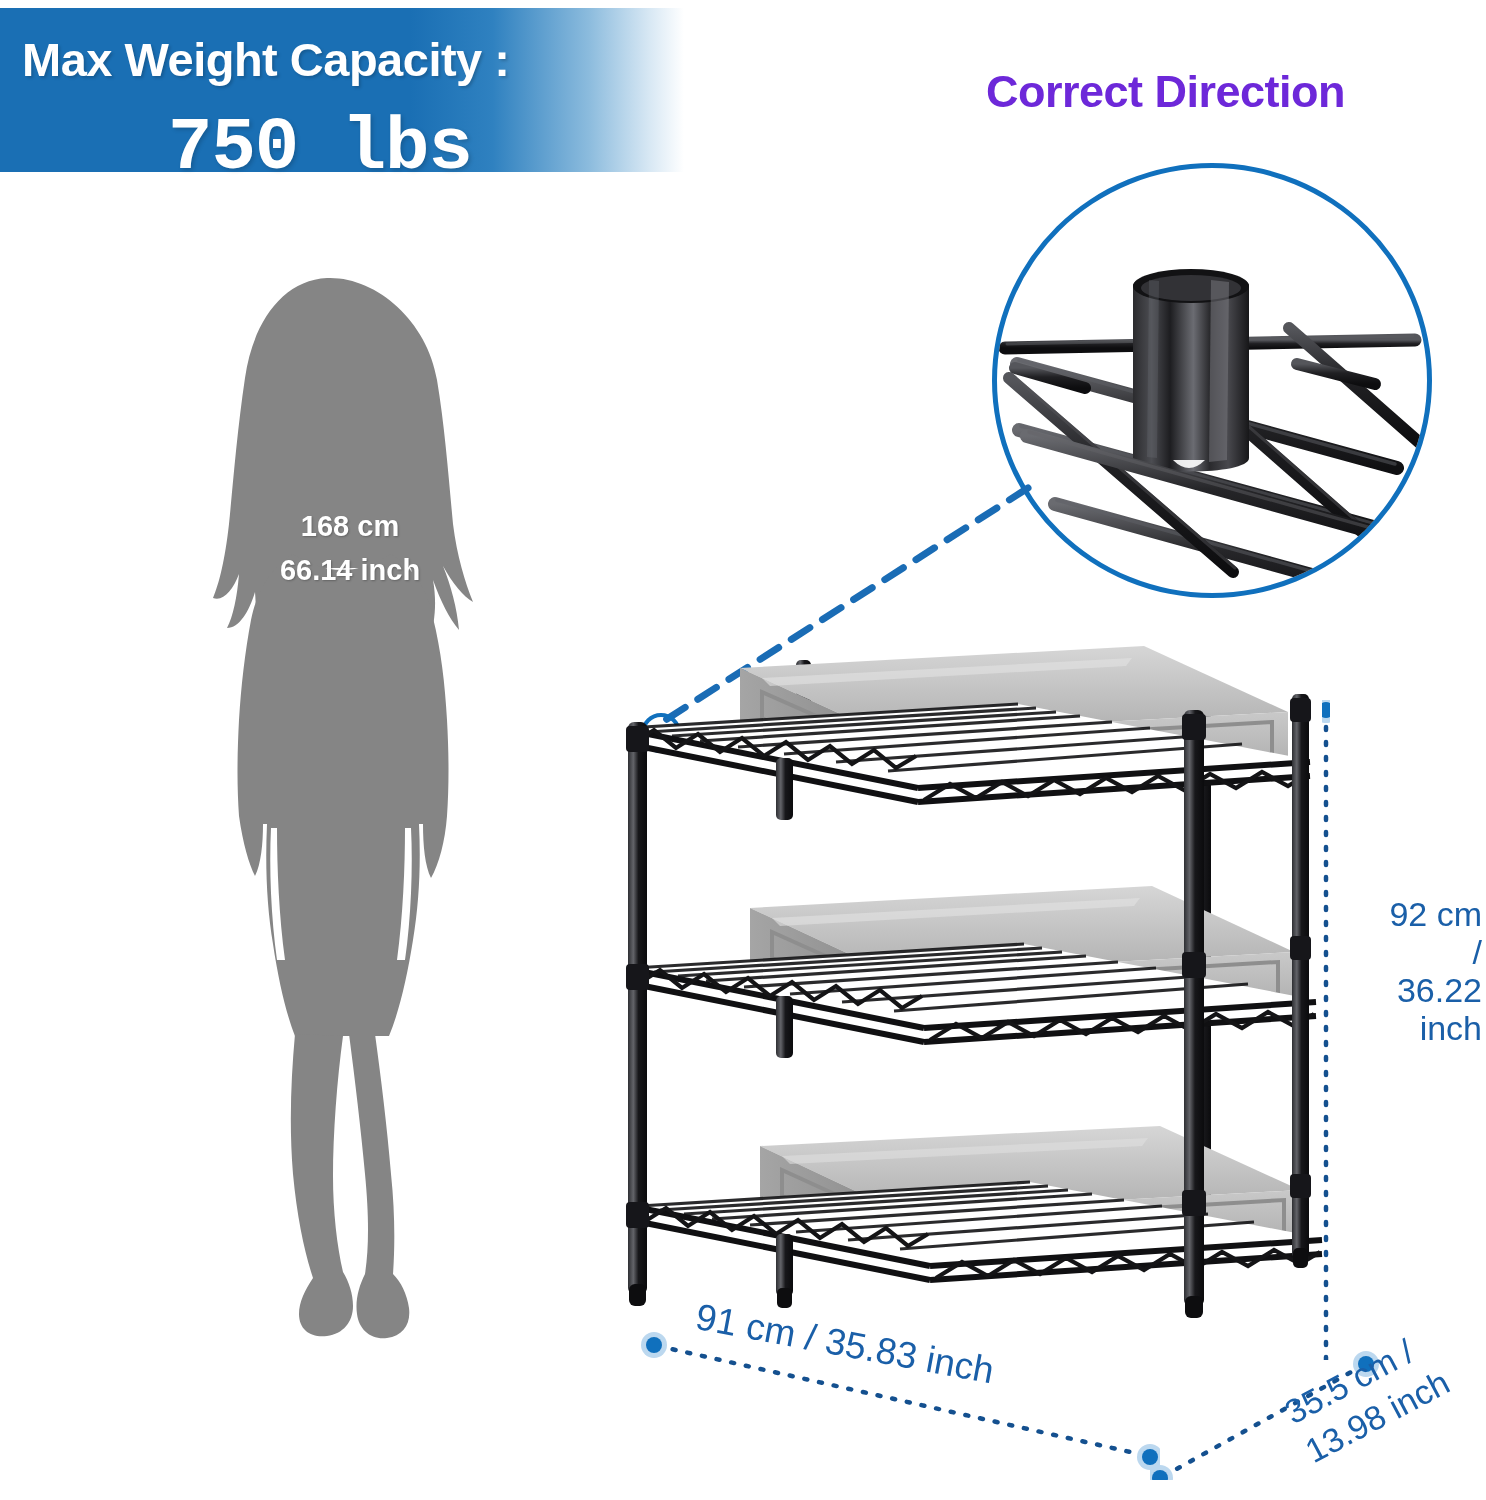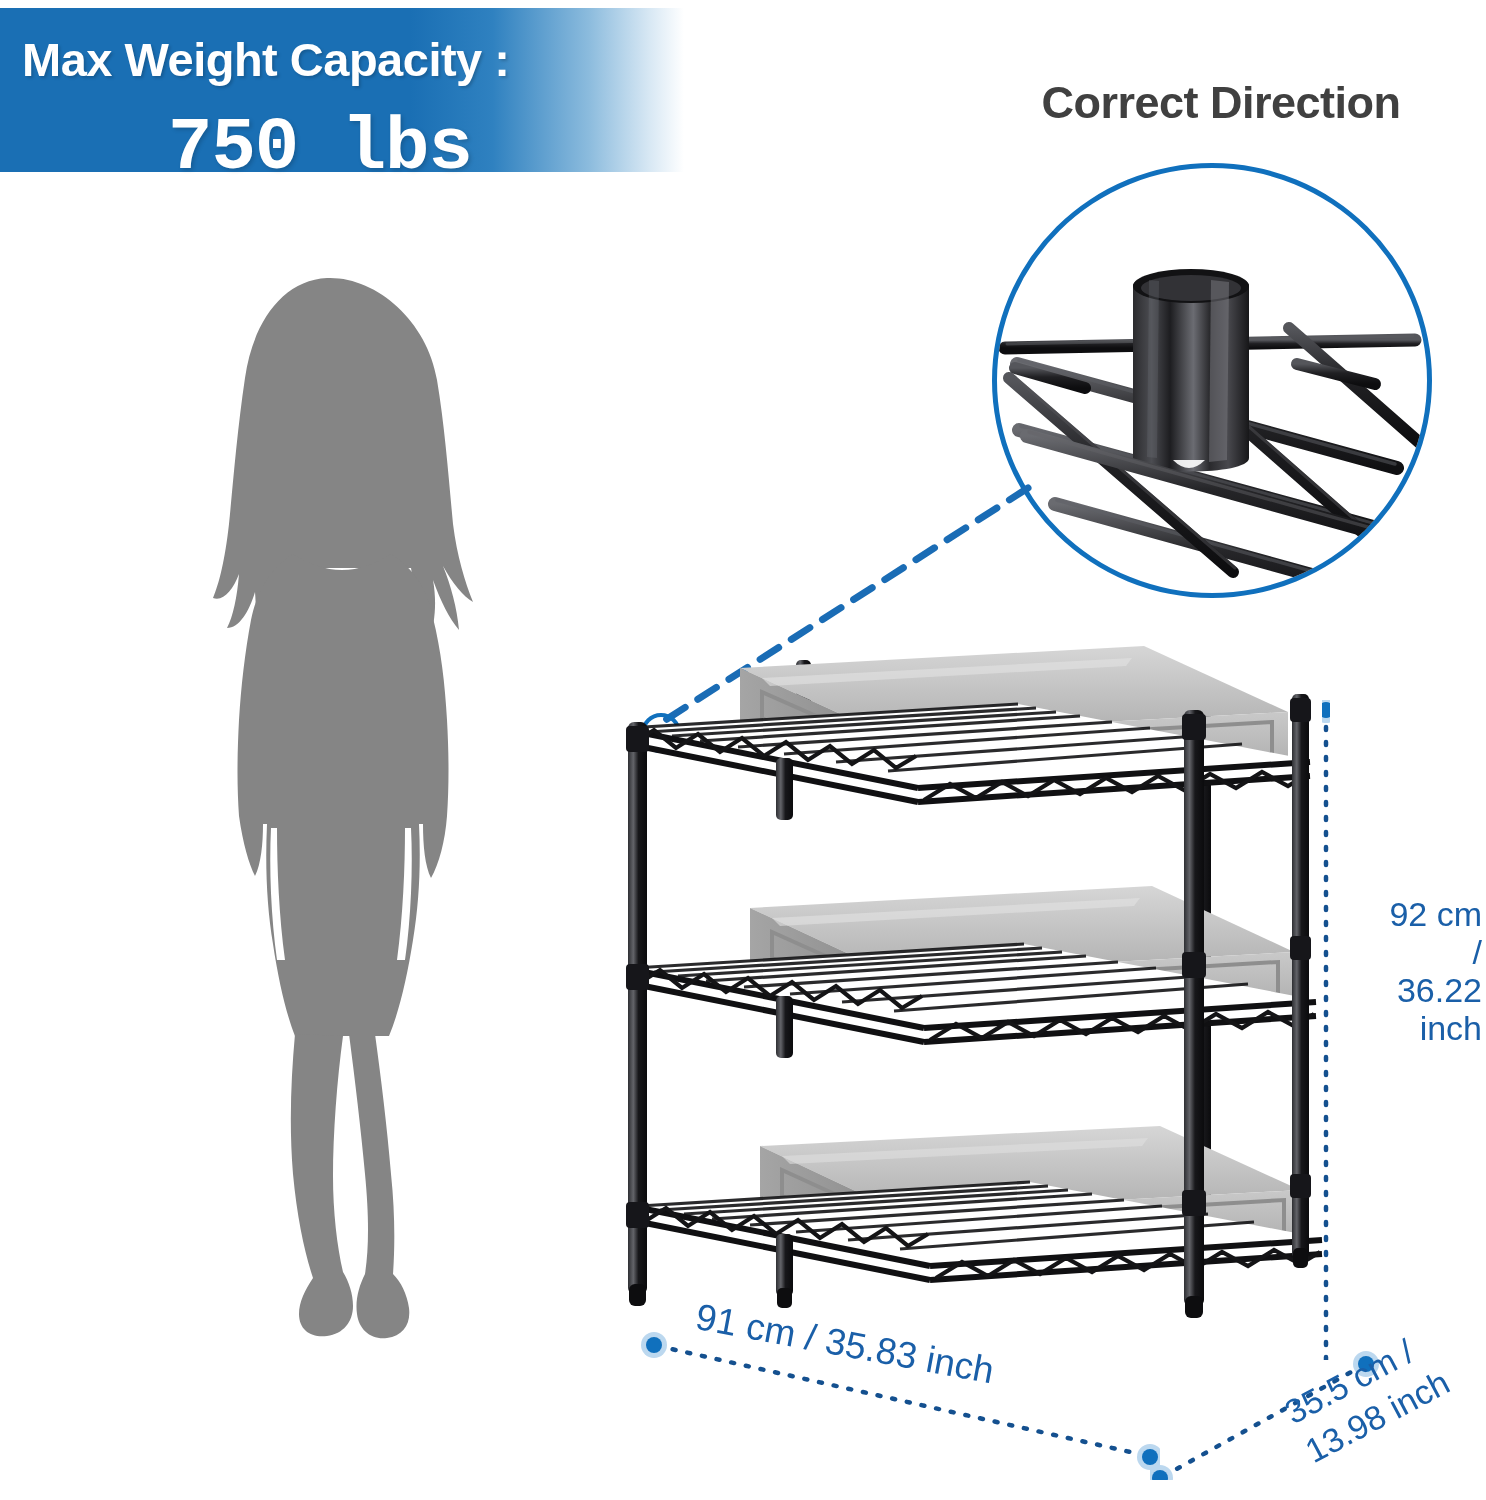--- a/index.html
+++ b/index.html
@@ -52,27 +52,26 @@
     white-space: nowrap;
     font-family: Liberation Mono, monospace;
   }
 
   
   #direction-heading {
     position: absolute;
     left: 986px;
     top: 66px;
     width: 470px;
-    text-align: center;
+    text-align: left;
     font-size: 45px;
     font-weight: bold;
-    color: #404040;
+    color: #6d28d9;
     letter-spacing: -0.5px;
     white-space: nowrap;
-    margin-top: 11px;
   }
 
   
   #detail-inset {
     position: absolute;
     left: 992px;
     top: 163px;
     width: 430px;
     height: 425px;
     border: 5px solid #1070bd;
@@ -354,20 +353,24 @@
                  C 184 1018, 180 1032, 182 1046
                  C 184 1062, 196 1072, 212 1070
                  C 228 1068, 236 1056, 234 1040
                  C 232 1026, 226 1014, 218 1006
                  C 220 978, 220 944, 216 906
                  C 212 858, 206 810, 200 766 Z"></path>
       </g>
     </svg>
   </div>
 
+  <div id="human-label">
+    <div>168 cm</div>
+    <div>66.14 inch</div>
+  </div>
 
   <div id="shelf-rack">
     <svg viewBox="0 0 760 800" preserveAspectRatio="none">
       <defs>
         <linearGradient id="poleG" x1="0" y1="0" x2="1" y2="0">
           <stop offset="0%" stop-color="#2e2f33"></stop>
           <stop offset="28%" stop-color="#636469"></stop>
           <stop offset="55%" stop-color="#17171a"></stop>
           <stop offset="100%" stop-color="#0b0b0d"></stop>
         </linearGradient>

